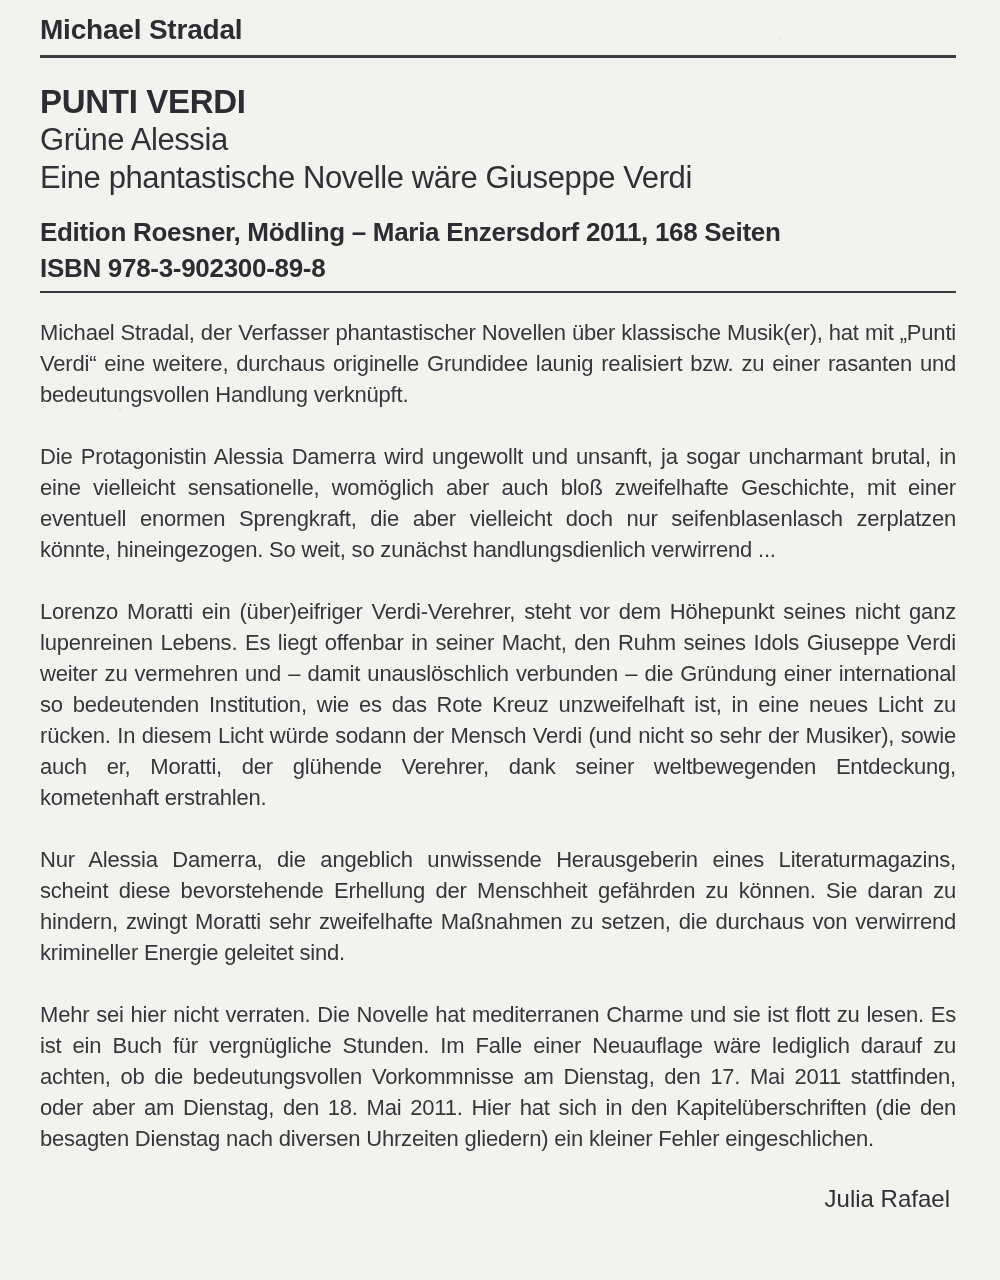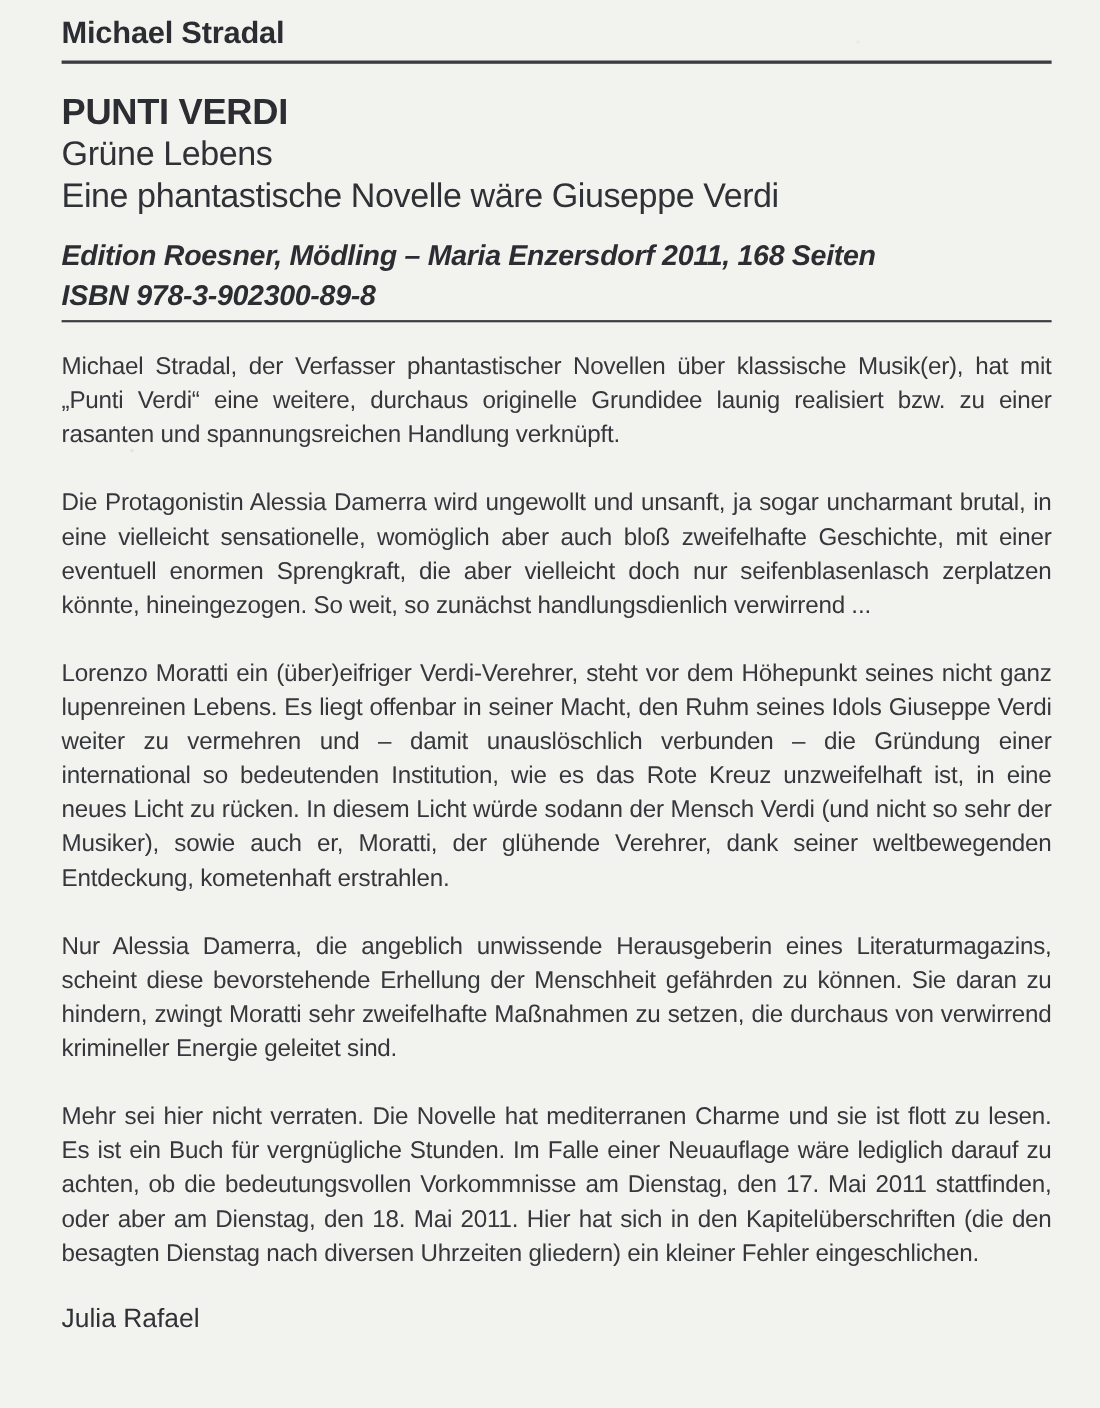--- a/index.html
+++ b/index.html
@@ -9,21 +9,21 @@
   body {
     width: 1000px;
     height: 1280px;
     background: #f2f2ee;
     overflow: hidden;
   }
   .page {
     box-sizing: border-box;
     width: 1000px;
     height: 1280px;
-    padding: 14px 44px 0 56px;
+    padding: 14px 44px 0 40px;
     font-family: "Liberation Sans", sans-serif;
     color: #36373c;
     background:
       radial-gradient(circle at 78% 3%, rgba(190,196,210,0.18) 0 1px, transparent 2px),
       radial-gradient(circle at 12% 32%, rgba(120,120,130,0.12) 0 1px, transparent 2px),
       #f2f2ee;
   }
   .author {
     margin: 0;
     font-size: 28px;
@@ -49,21 +49,21 @@
     letter-spacing: -0.3px;
     color: #2c2d32;
   }
   .subtitle {
     font-size: 31px;
     line-height: 38px;
     font-weight: 400;
     letter-spacing: -0.4px;
     color: #303136;
   }
-  .pub-block { margin-top: 17px; font-style: italic; }
+  .pub-block { margin-top: 17px; }
   .pub-line {
     font-size: 26px;
     line-height: 36px;
     font-weight: 700;
     letter-spacing: -0.3px;
     color: #2c2d32;
   }
   .review-body { margin-top: 24px; }
   .review-body p {
     margin: 0 0 31px 0;
@@ -72,47 +72,48 @@
     letter-spacing: -0.2px;
     text-align: justify;
     hyphens: manual;
     color: #36373c;
   }
   .signature {
     margin-top: 20px;
     padding-right: 6px;
     font-size: 24px;
     line-height: 28px;
+    text-align: right;
     color: #303136;
   }
 </style>
 </head>
 <body>
 
 <div class="page">
 
   <h1 class="author">Michael Stradal</h1>
 
   <hr class="rule">
 
   <div class="title-block">
     <div class="book-title">PUNTI VERDI</div>
-    <div class="subtitle">Grüne Lebens</div>
+    <div class="subtitle">Grüne Alessia</div>
     <div class="subtitle">Eine phantastische Novelle wäre Giuseppe Verdi</div>
   </div>
 
   <div class="pub-block">
     <div class="pub-line">Edition Roesner, Mödling – Maria Enzersdorf 2011, 168 Seiten</div>
     <div class="pub-line">ISBN 978-3-902300-89-8</div>
   </div>
 
   <hr class="rule bottom">
 
   <div class="review-body">
-    <p>Michael Stradal, der Verfasser phantastischer Novellen über klassische Musik(er), hat mit „Punti Verdi“ eine weitere, durchaus originelle Grundidee launig realisiert bzw. zu einer rasanten und spannungsreichen Handlung verknüpft.</p>
+    <p>Michael Stradal, der Verfasser phantastischer Novellen über klassische Musik(er), hat mit „Punti Verdi“ eine weitere, durchaus originelle Grundidee launig realisiert bzw. zu einer rasanten und bedeutungsvollen Handlung verknüpft.</p>
     <p>Die Protagonistin Alessia Damerra wird ungewollt und unsanft, ja sogar uncharmant brutal, in eine vielleicht sensationelle, womöglich aber auch bloß zweifelhafte Geschichte, mit einer eventuell enormen Sprengkraft, die aber vielleicht doch nur seifenblasenlasch zerplatzen könnte, hineingezogen. So weit, so zunächst handlungsdienlich verwirrend ...</p>
     <p>Lorenzo Moratti ein (über)eifriger Verdi-Verehrer, steht vor dem Höhepunkt seines nicht ganz lupenreinen Lebens. Es liegt offenbar in seiner Macht, den Ruhm seines Idols Giuseppe Verdi weiter zu vermehren und – damit unauslöschlich verbunden – die Gründung einer international so bedeutenden Institution, wie es das Rote Kreuz unzweifelhaft ist, in eine neues Licht zu rücken. In diesem Licht würde sodann der Mensch Verdi (und nicht so sehr der Musiker), sowie auch er, Moratti, der glühende Verehrer, dank seiner weltbewegenden Entdeckung, kometenhaft erstrahlen.</p>
     <p>Nur Alessia Damerra, die angeblich unwissende Herausgeberin eines Literaturmagazins, scheint diese bevorstehende Erhellung der Menschheit gefährden zu können. Sie daran zu hindern, zwingt Moratti sehr zweifelhafte Maßnahmen zu setzen, die durchaus von verwirrend krimineller Energie geleitet sind.</p>
     <p>Mehr sei hier nicht verraten. Die Novelle hat mediterranen Charme und sie ist flott zu lesen. Es ist ein Buch für vergnügliche Stunden. Im Falle einer Neuauflage wäre lediglich darauf zu achten, ob die bedeutungsvollen Vorkommnisse am Dienstag, den 17. Mai 2011 stattfinden, oder aber am Dienstag, den 18. Mai 2011. Hier hat sich in den Kapitelüberschriften (die den besagten Dienstag nach diversen Uhrzeiten gliedern) ein kleiner Fehler eingeschlichen.</p>
   </div>
 
   <div class="signature">Julia Rafael</div>
 
 </div>
 

